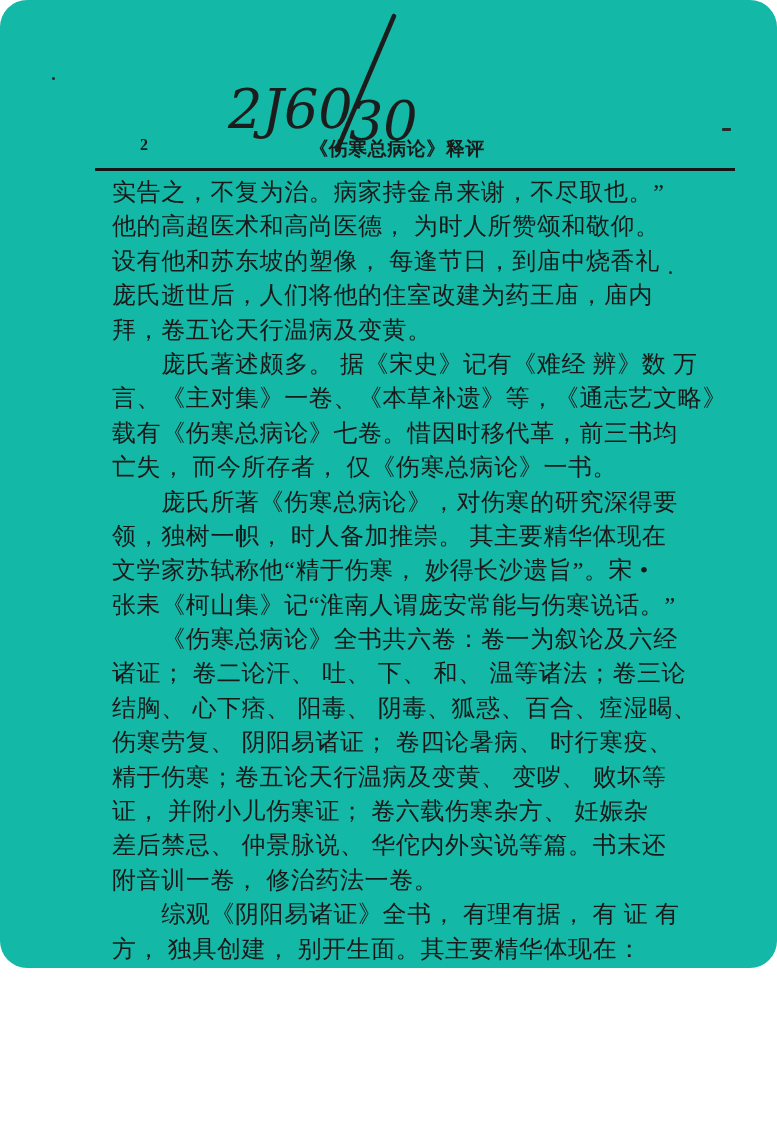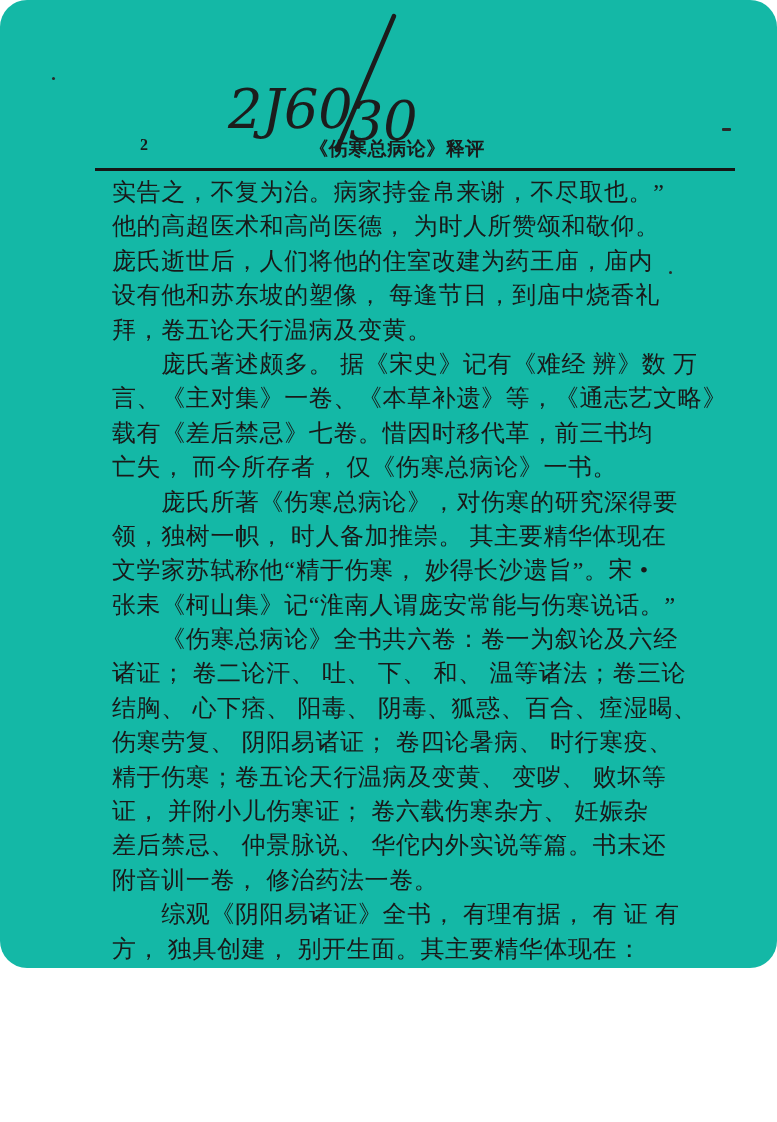--- a/index.html
+++ b/index.html
@@ -68,26 +68,26 @@
 
   <div>
     <div class="pageno">2</div>
     <div class="booktitle">《伤寒总病论》释评</div>
     <div class="rule"></div>
   </div>
 
   <div class="bodytext">
     <div class="line">实告之，不复为治。病家持金帛来谢，不尽取也。”</div>
     <div class="line">他的高超医术和高尚医德， 为时人所赞颂和敬仰。</div>
+    <div class="line">设有他和苏东坡的塑像， 每逢节日，到庙中烧香礼</div>
     <div class="line">庞氏逝世后，人们将他的住室改建为药王庙，庙内</div>
-    <div class="line">设有他和苏东坡的塑像， 每逢节日，到庙中烧香礼</div>
     <div class="line">拜，卷五论天行温病及变黄。</div>
     <div class="line">　　庞氏著述颇多。 据《宋史》记有《难经 辨》数 万</div>
     <div class="line">言、《主对集》一卷、《本草补遗》等，《通志艺文略》</div>
-    <div class="line">载有《差后禁忌》七卷。惜因时移代革，前三书均</div>
+    <div class="line">载有《伤寒总病论》七卷。惜因时移代革，前三书均</div>
     <div class="line">亡失， 而今所存者， 仅《伤寒总病论》一书。</div>
     <div class="line">　　庞氏所著《伤寒总病论》，对伤寒的研究深得要</div>
     <div class="line">领，独树一帜， 时人备加推崇。 其主要精华体现在</div>
     <div class="line">文学家苏轼称他“精于伤寒， 妙得长沙遗旨”。宋 •</div>
     <div class="line">张耒《柯山集》记“淮南人谓庞安常能与伤寒说话。”</div>
     <div class="line">　　《伤寒总病论》全书共六卷：卷一为叙论及六经</div>
     <div class="line">诸证； 卷二论汗、 吐、 下、 和、 温等诸法；卷三论</div>
     <div class="line">结胸、 心下痞、 阳毒、 阴毒、狐惑、百合、痓湿暍、</div>
     <div class="line">伤寒劳复、 阴阳易诸证； 卷四论暑病、 时行寒疫、</div>
     <div class="line">精于伤寒；卷五论天行温病及变黄、 变哕、 败坏等</div>

